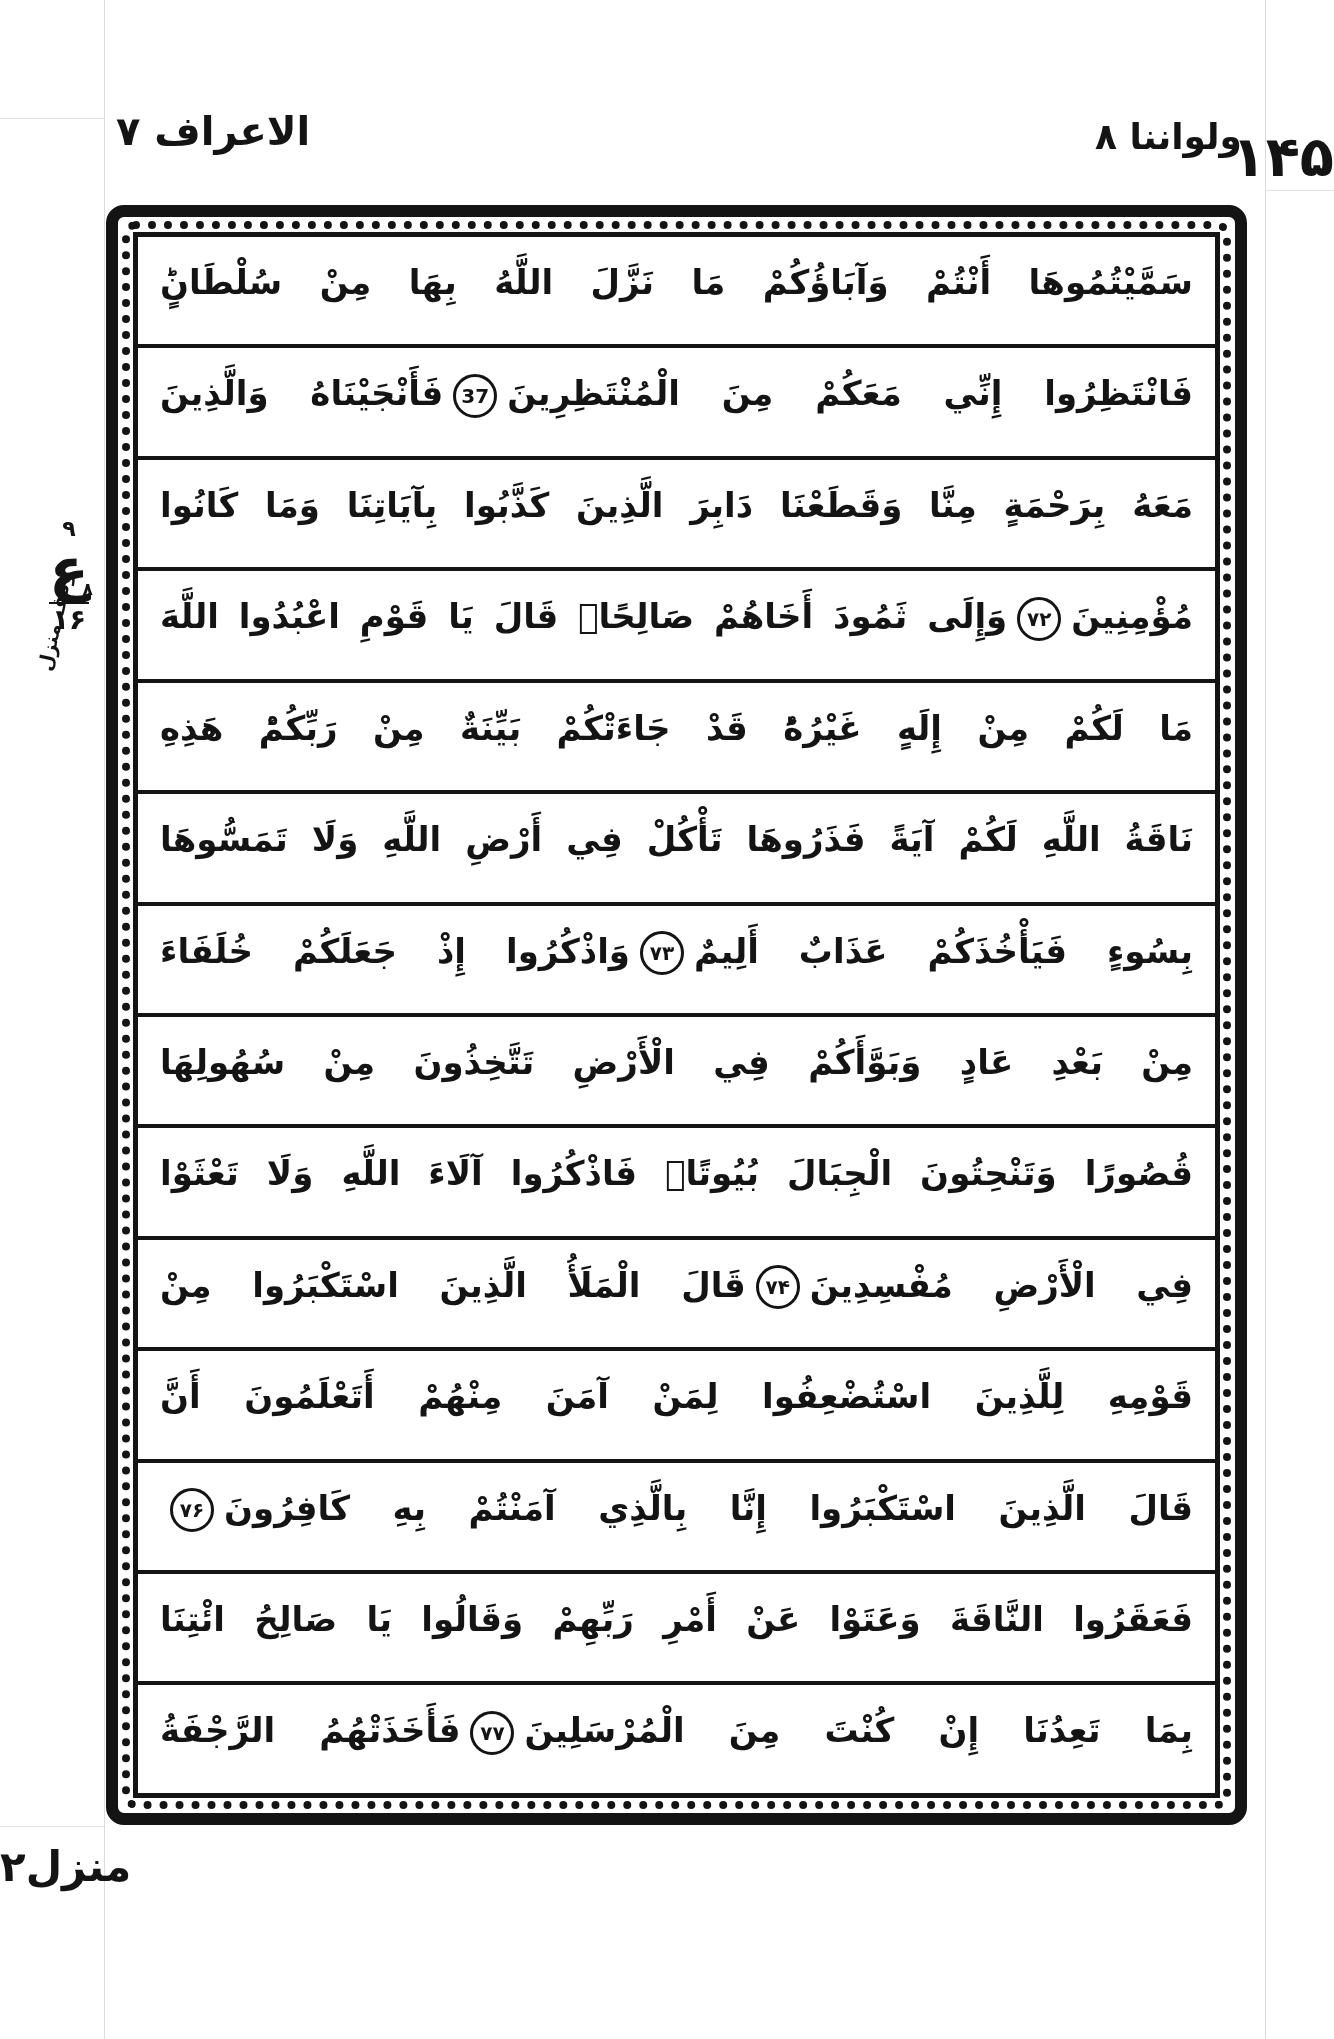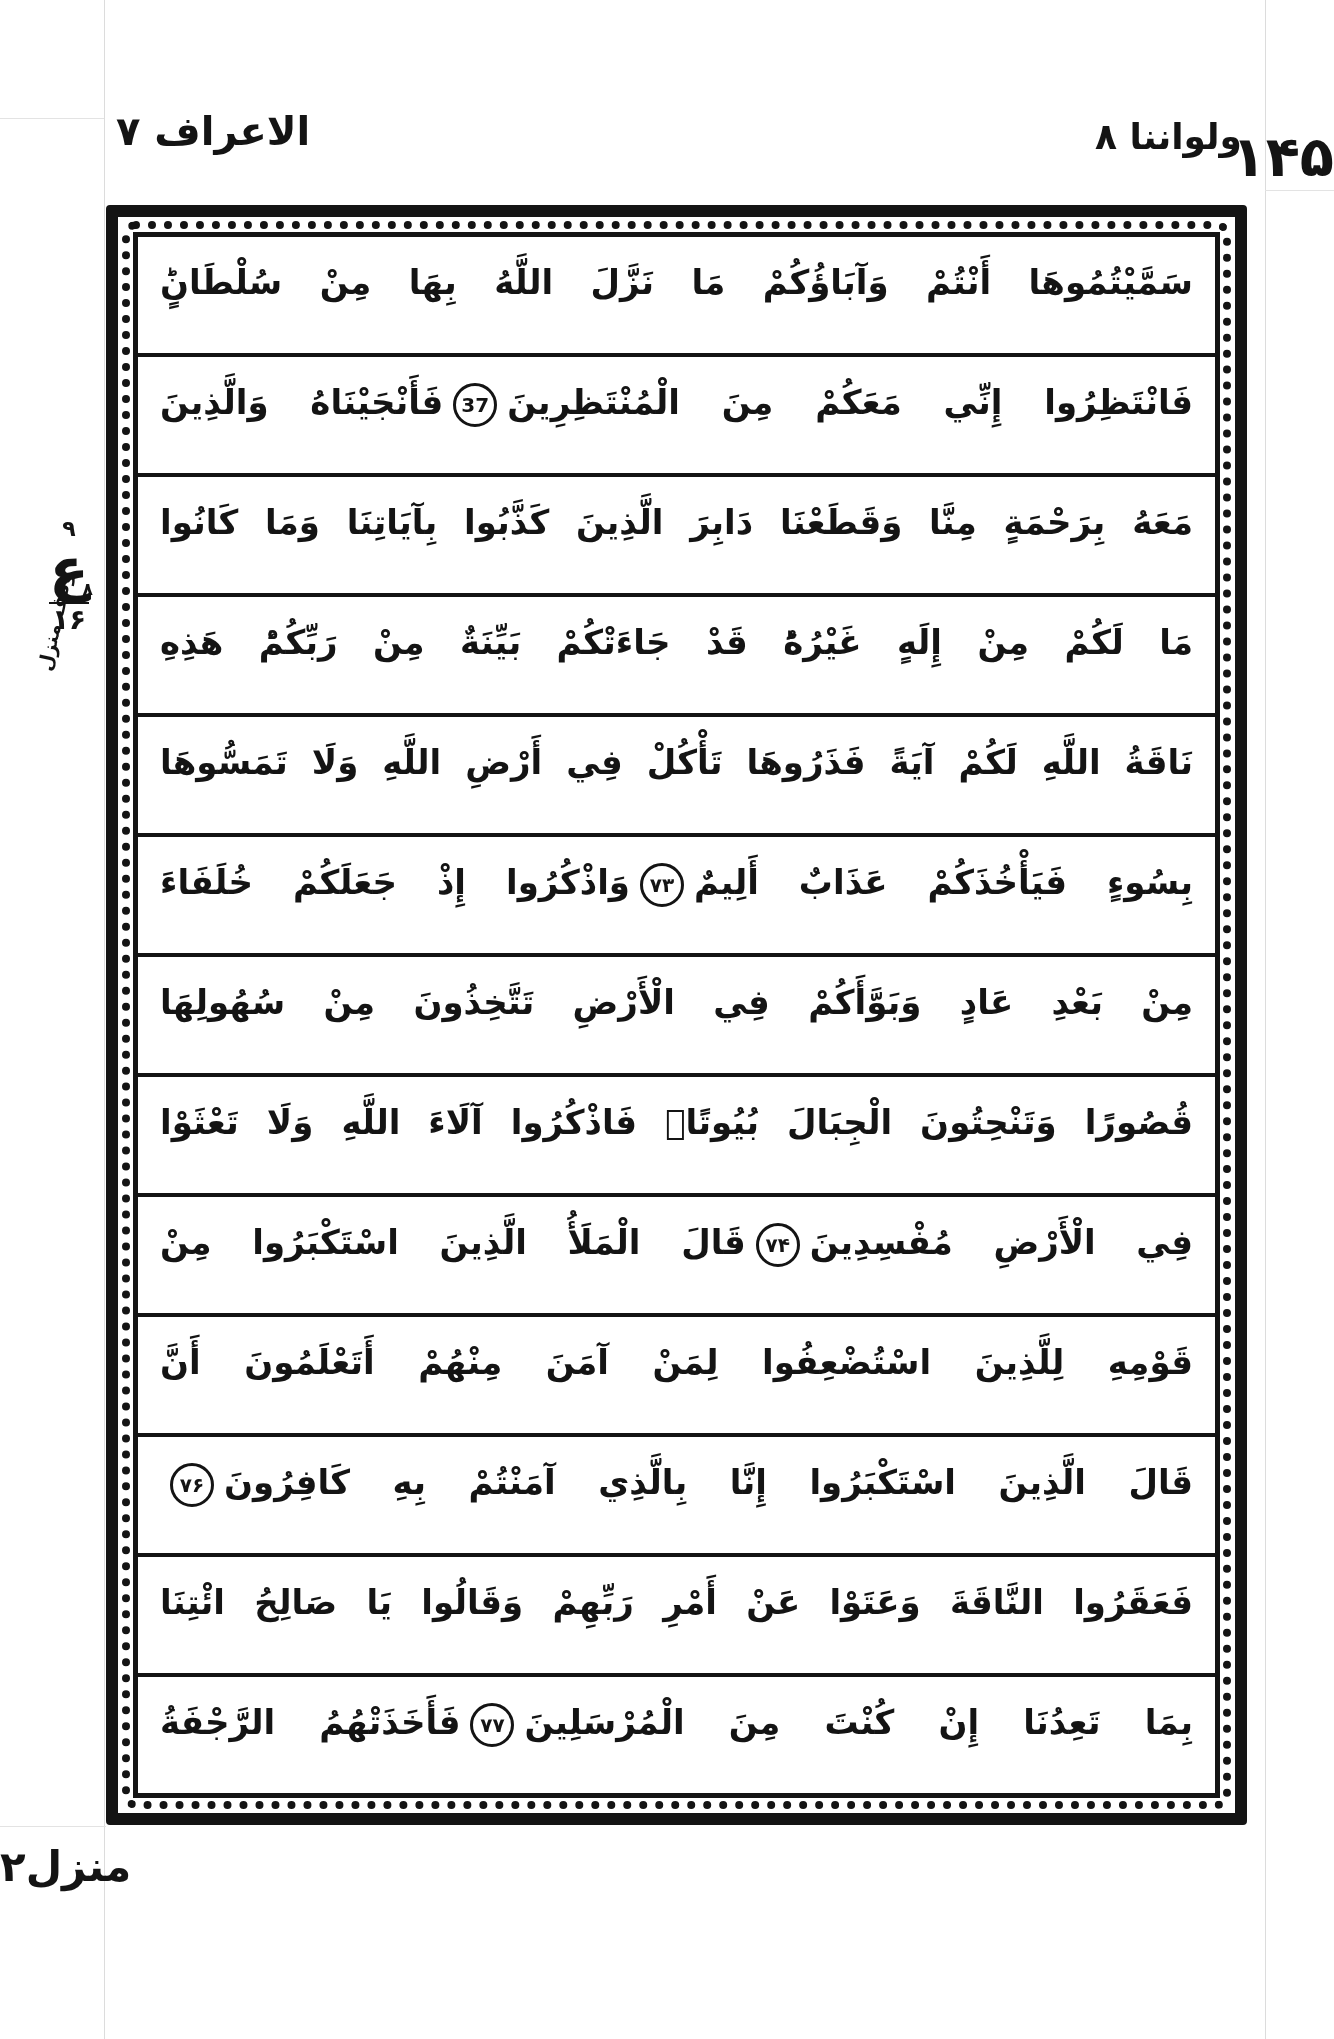--- a/index.html
+++ b/index.html
@@ -17,21 +17,21 @@
   .edge-h.bl{left:0;top:1826px;width:106px;}
 
   
   .header-surah{position:absolute;left:116px;top:108px;font-size:40px;font-weight:bold;direction:rtl;}
   .header-page-number{position:absolute;left:0;top:92px;width:100%;font-size:56px;font-weight:bold;margin-top:32px;}
   .header-juz{position:absolute;right:92px;top:116px;font-size:36px;font-weight:bold;direction:rtl;}
 
   
   .frame-outer{
     position:absolute;left:106px;top:205px;width:1141px;height:1620px;box-sizing:border-box;
-    border:12px solid #141414;border-radius:4px;padding:4px;background:#fff;z-index:1;
+    border:12px solid #141414;border-radius:18px;padding:4px;background:#fff;z-index:1;
   }
   .frame-bead{
     width:100%;height:100%;box-sizing:border-box;
     border:8px dotted #141414;border-radius:14px;padding:3px;
   }
   .frame-inner{
     width:100%;height:100%;box-sizing:border-box;border:5px solid #141414;
     display:flex;flex-direction:column;direction:rtl;
   }
   .quran-line{
@@ -84,20 +84,21 @@
     <div class="ruku-bottom">۱۶</div>
   </div>
 </div>
 
 <div class="frame-outer">
   <div class="frame-bead">
     <div class="frame-inner">
         <div class="quran-line"><span class="seg">سَمَّيْتُمُوهَا أَنْتُمْ وَآبَاؤُكُمْ مَا نَزَّلَ اللَّهُ بِهَا مِنْ سُلْطَانٍؕ</span></div>
         <div class="quran-line"><span class="seg">فَانْتَظِرُوا إِنِّي مَعَكُمْ مِنَ الْمُنْتَظِرِينَ</span><span class="ayah">37</span><span class="seg">فَأَنْجَيْنَاهُ وَالَّذِينَ</span></div>
         <div class="quran-line"><span class="seg">مَعَهُ بِرَحْمَةٍ مِنَّا وَقَطَعْنَا دَابِرَ الَّذِينَ كَذَّبُوا بِآيَاتِنَا وَمَا كَانُوا</span></div>
+        <div class="quran-line"><span class="seg">مُؤْمِنِينَ</span><span class="ayah">۷۲</span><span class="seg">وَإِلَى ثَمُودَ أَخَاهُمْ صَالِحًاۘ قَالَ يَا قَوْمِ اعْبُدُوا اللَّهَ</span></div>
         <div class="quran-line"><span class="seg">مَا لَكُمْ مِنْ إِلَهٍ غَيْرُهُؕ قَدْ جَاءَتْكُمْ بَيِّنَةٌ مِنْ رَبِّكُمْؕ هَذِهِ</span></div>
         <div class="quran-line"><span class="seg">نَاقَةُ اللَّهِ لَكُمْ آيَةً فَذَرُوهَا تَأْكُلْ فِي أَرْضِ اللَّهِ وَلَا تَمَسُّوهَا</span></div>
         <div class="quran-line"><span class="seg">بِسُوءٍ فَيَأْخُذَكُمْ عَذَابٌ أَلِيمٌ</span><span class="ayah">۷۳</span><span class="seg">وَاذْكُرُوا إِذْ جَعَلَكُمْ خُلَفَاءَ</span></div>
         <div class="quran-line"><span class="seg">مِنْ بَعْدِ عَادٍ وَبَوَّأَكُمْ فِي الْأَرْضِ تَتَّخِذُونَ مِنْ سُهُولِهَا</span></div>
         <div class="quran-line"><span class="seg">قُصُورًا وَتَنْحِتُونَ الْجِبَالَ بُيُوتًاۚ فَاذْكُرُوا آلَاءَ اللَّهِ وَلَا تَعْثَوْا</span></div>
         <div class="quran-line"><span class="seg">فِي الْأَرْضِ مُفْسِدِينَ</span><span class="ayah">۷۴</span><span class="seg">قَالَ الْمَلَأُ الَّذِينَ اسْتَكْبَرُوا مِنْ</span></div>
         <div class="quran-line"><span class="seg">قَوْمِهِ لِلَّذِينَ اسْتُضْعِفُوا لِمَنْ آمَنَ مِنْهُمْ أَتَعْلَمُونَ أَنَّ</span></div>
         <div class="quran-line"><span class="seg">قَالَ الَّذِينَ اسْتَكْبَرُوا إِنَّا بِالَّذِي آمَنْتُمْ بِهِ كَافِرُونَ</span><span class="ayah">۷۶</span></div>
         <div class="quran-line"><span class="seg">فَعَقَرُوا النَّاقَةَ وَعَتَوْا عَنْ أَمْرِ رَبِّهِمْ وَقَالُوا يَا صَالِحُ ائْتِنَا</span></div>
         <div class="quran-line"><span class="seg">بِمَا تَعِدُنَا إِنْ كُنْتَ مِنَ الْمُرْسَلِينَ</span><span class="ayah">۷۷</span><span class="seg">فَأَخَذَتْهُمُ الرَّجْفَةُ</span></div>

